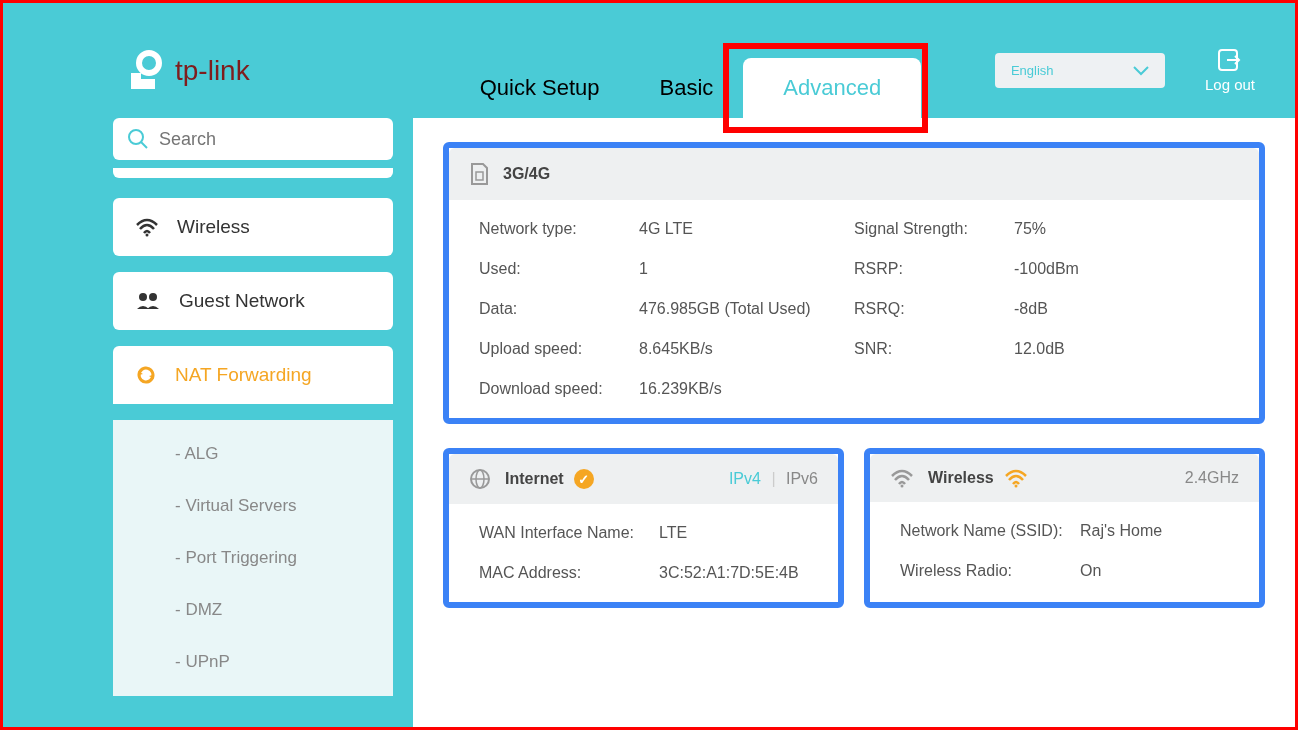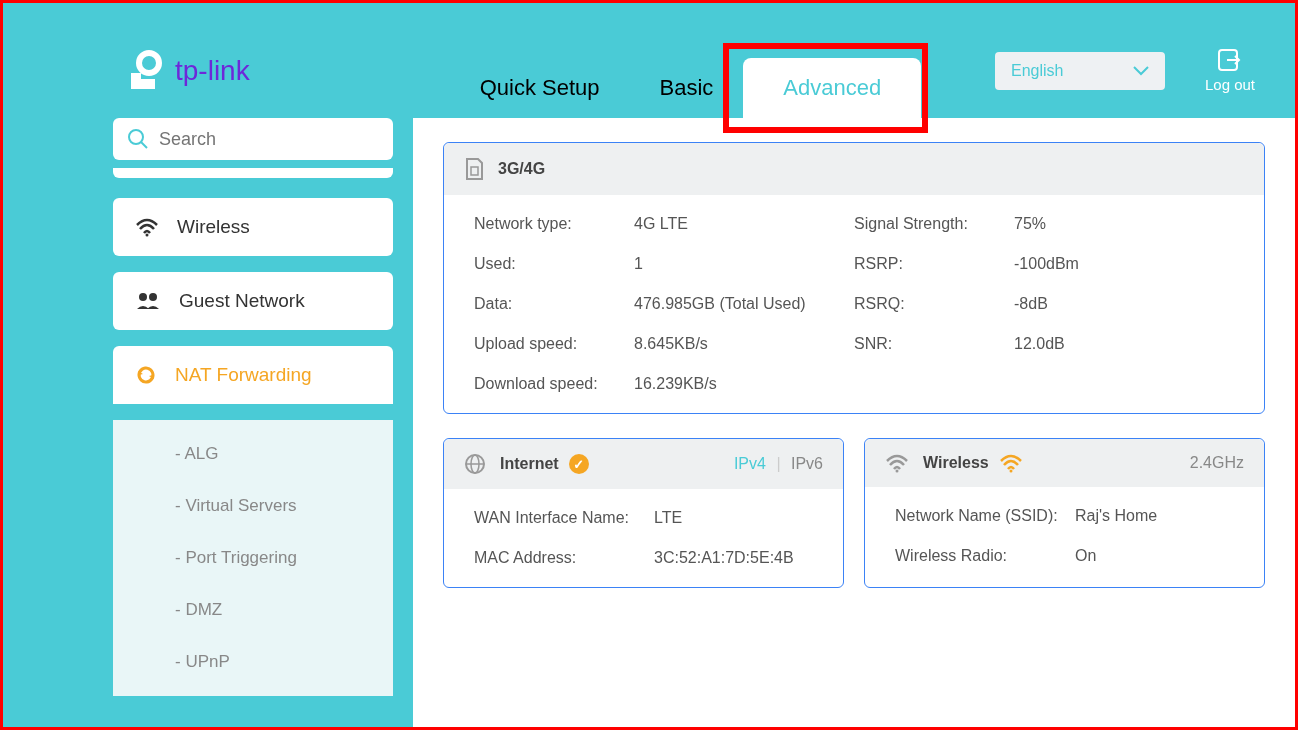--- a/index.html
+++ b/index.html
@@ -1,44 +1,44 @@
 <!DOCTYPE html>
 <html><head>
 <meta charset="utf-8">
 <style>
 * { box-sizing: border-box; margin: 0; padding: 0; font-family: Arial, Helvetica, sans-serif; }
 body { background: #fff; }
 .outer-frame { border: 3px solid red; width: 1298px; height: 730px; position: relative; overflow: hidden; }
 .teal-bg { background: #4acbd6; width: 100%; height: 100%; position: relative; }
 .header { display: flex; align-items: center; padding: 20px 40px 0 120px; height: 115px; }
-.logo { display: flex; align-items: center; color: #6d28d9; font-size: 28px; font-weight: 400; }
+.logo { display: flex; align-items: center; color: #7f1d1d; font-size: 28px; font-weight: 400; }
 .logo svg { margin-right: 8px; }
 .tabs { display: flex; align-items: flex-end; margin-left: 200px; height: 100%; }
 .tab { color: #000000; font-size: 22px; padding: 12px 30px; cursor: pointer; display: flex; align-items: center; height: 60px; }
 .tab.active { background: #fff; color: #4acbd6; border-radius: 8px 8px 0 0; padding: 12px 40px; }
 .red-box { position: absolute; border: 6px solid red; top: 40px; left: 720px; width: 205px; height: 90px; z-index: 50; }
 .right-header { margin-left: auto; display: flex; align-items: center; gap: 40px; }
-.lang-select { background: #eef1f3; border-radius: 4px; padding: 10px 16px; width: 170px; display: flex; justify-content: space-between; align-items: center; color: #4acbd6; font-size: 16px; cursor: pointer; }
+.lang-select { background: #eef1f3; border-radius: 4px; padding: 10px 16px; width: 170px; display: flex; justify-content: space-between; align-items: center; color: #4acbd6; font-size: 13px; cursor: pointer; }
 .logout { color: #fff; text-align: center; cursor: pointer; font-size: 15px; }
 .logout svg { display: block; margin: 0 auto 4px; }
 
 .body-area { display: flex; padding: 0 0 0 110px; height: calc(100% - 115px); }
 .sidebar { width: 280px; flex-shrink: 0; }
 .search-box { background: #fff; border-radius: 6px; padding: 10px 14px; display: flex; align-items: center; margin-bottom: 8px; }
 .search-box svg { flex-shrink: 0; }
 .search-input { border: none; outline: none; font-size: 18px; color: #ef4444; margin-left: 10px; width: 100%; background: transparent; }
 .sidebar-sliver { background: #fff; border-radius: 0 0 6px 6px; height: 10px; margin-bottom: 20px; }
 .sidebar-item { background: #fff; border-radius: 6px; padding: 18px 22px; margin-bottom: 16px; display: flex; align-items: center; font-size: 19px; color: #333; cursor: pointer; font-weight: 500; }
 .sidebar-item svg, .sidebar-item .ic { margin-right: 18px; flex-shrink: 0; }
 .sidebar-item.active { color: #f5a623; background: #fff; border-radius: 6px 6px 0 0; margin-bottom: 16px; }
 .sub-items { background: #e9f6f7; padding: 8px 0; }
 .sub-item { padding: 16px 22px 16px 62px; color: #888; font-size: 17px; cursor: pointer; }
 
 .main { flex: 1; background: #fff; margin-left: 20px; padding: 24px 30px; overflow: hidden; }
-.panel { border: 1px solid #3b82f6; border-radius: 6px; margin-bottom: 24px; }
+.panel { border: 6px solid #3b82f6; border-radius: 6px; margin-bottom: 24px; }
 .panel-header { background: #eef0f1; padding: 14px 20px; display: flex; align-items: center; font-weight: bold; color: #444; border-radius: 6px 6px 0 0; }
 .panel-header .ic { margin-right: 14px; }
 .panel-header .right { margin-left: auto; font-weight: normal; color: #888; }
 .panel-header .right .active-link { color: #4acbd6; }
 .panel-body { padding: 20px 30px; }
 .row { display: flex; margin-bottom: 22px; }
 .row:last-child { margin-bottom: 0; }
 .col { flex: 1; display: flex; }
 .label { color: #555; width: 160px; flex-shrink: 0; }
 .value { color: #555; }

